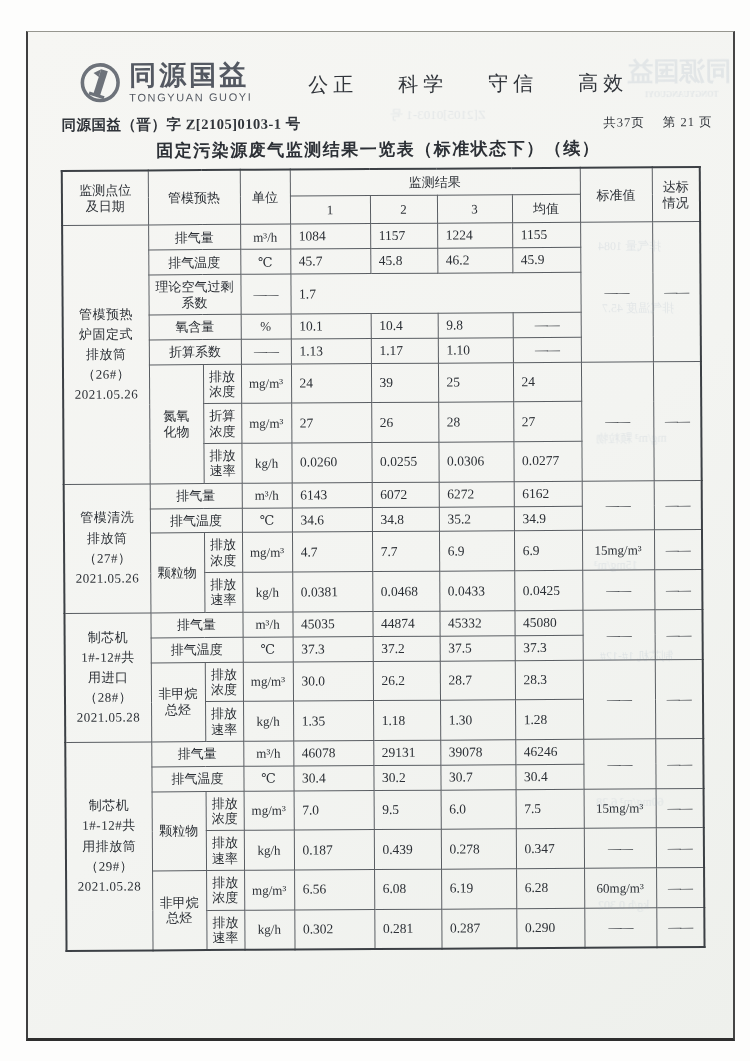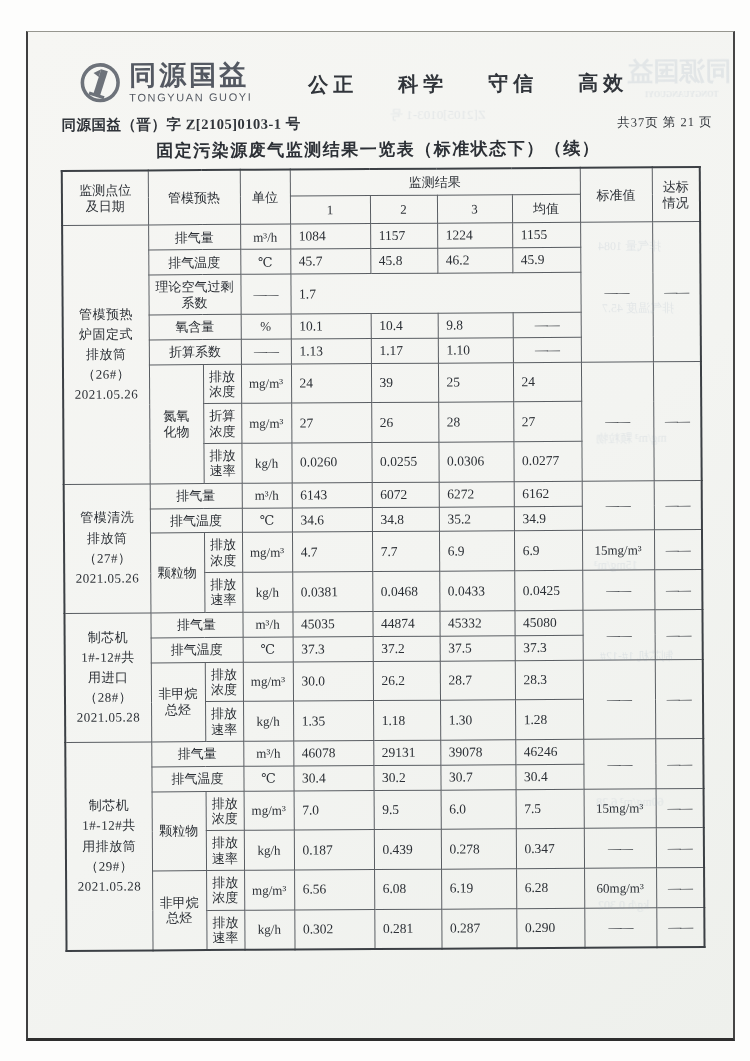--- a/index.html
+++ b/index.html
@@ -20,25 +20,25 @@
   }
   .content{position:absolute;left:0;top:0;right:0;bottom:0;transform:rotate(-0.35deg);}
   
   .brand-row{display:flex;align-items:center;margin:28px 14px 0 54px;}
   .logo-block{display:flex;align-items:center;}
   .logo-mark{width:42px;height:42px;flex:0 0 auto;}
   .logo-text{margin-left:8px;}
   .logo-cn{font-size:27px;font-weight:800;letter-spacing:3px;color:#545962;font-family:"Liberation Sans","DejaVu Sans",sans-serif;line-height:1;}
   .logo-en{font-size:11px;font-weight:400;letter-spacing:1.6px;color:#545962;font-family:"Liberation Sans","DejaVu Sans",sans-serif;margin-top:2px;}
   .slogan{display:flex;gap:40px;margin-left:56px;margin-top:6px;}
-  .slogan span{font-size:20px;font-weight:700;letter-spacing:5px;color:#31353b;}
+  .slogan span{font-size:20px;font-weight:400;letter-spacing:5px;color:#31353b;}
   .doc-row{display:flex;justify-content:space-between;align-items:baseline;margin:12px 18px 0 36px;}
   .doc-number{font-size:14.5px;font-weight:600;letter-spacing:0.5px;color:#30343a;}
   .page-info{font-size:12.5px;color:#33373d;letter-spacing:1px;}
-  .page-info span{}
+  .page-info span{margin-left:14px;}
   .page-title{text-align:center;font-size:17px;font-weight:600;letter-spacing:1.5px;margin-top:5px;color:#2c3036;}
   
   table.results{
     border-collapse:collapse;table-layout:fixed;
     margin:7px 0 0 35px;width:638px;
     border:2px solid #3c4045;
   }
   .results th,.results td{
     border:1px solid #5a5e63;
     font-size:13px;line-height:1.18;

